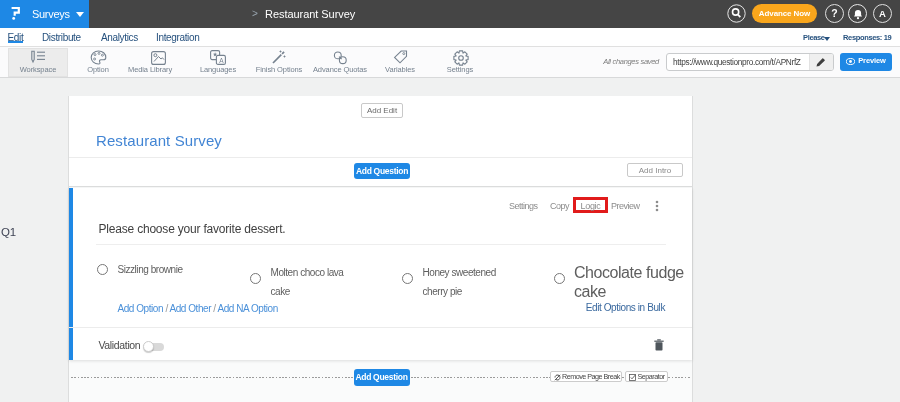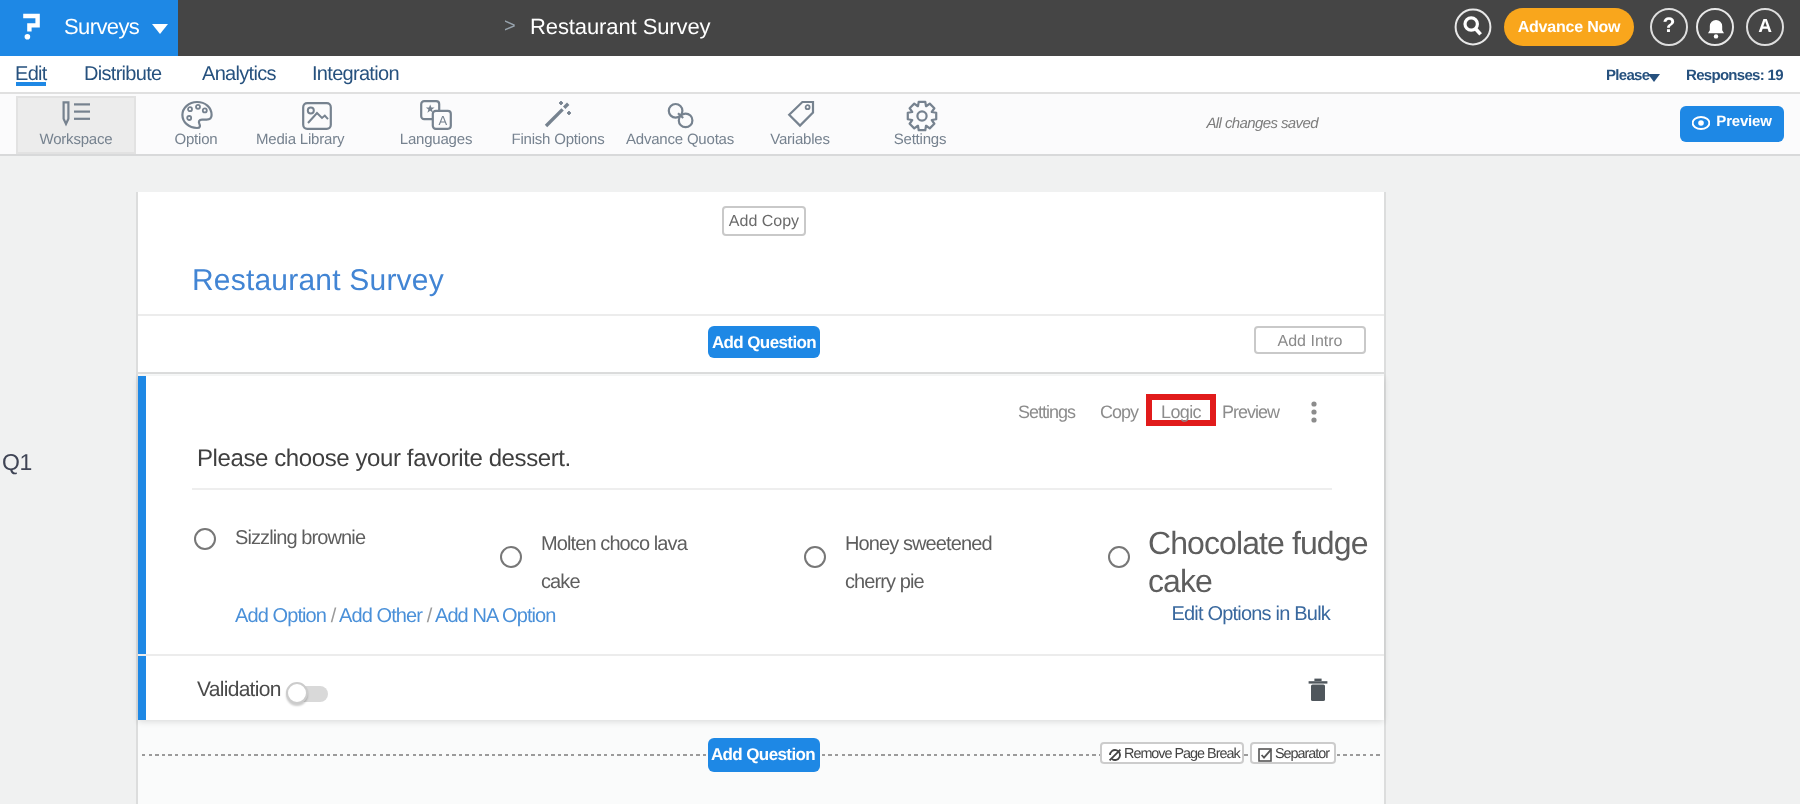--- a/index.html
+++ b/index.html
@@ -48,20 +48,27 @@
   <span class="abs" style="left:156px;top:4px;font-size:10px;letter-spacing:-0.35px;color:#26517e">Integration</span>
   <span class="abs" style="left:803px;top:4.5px;font-size:7.5px;letter-spacing:-0.35px;color:#26517e;font-weight:bold">Please</span>
   <span class="abs" style="left:823.5px;top:8.5px;width:0;height:0;border-left:3.5px solid transparent;border-right:3.5px solid transparent;border-top:4px solid #26517e"></span>
   <span class="abs" style="left:843px;top:4.5px;font-size:7.5px;letter-spacing:-0.35px;color:#26517e;font-weight:bold">Responses: 19</span>
 </div>
 
 <div class="abs" style="left:0;top:47px;width:900px;height:31px;background:#fbfbfc;border-bottom:1px solid #d8d9da">
   <div class="abs" style="left:8px;top:1px;width:60px;height:29px;background:#ececec;border:1px solid #e2e2e2"></div>
 
   <span class="abs" style="left:559px;top:10px;width:100px;font-size:7.5px;letter-spacing:-0.3px;font-style:italic;color:#7c7c7c;text-align:right;white-space:nowrap">All changes saved</span>
+  <div class="abs" style="left:666px;top:6px;width:167.5px;height:18px;border:1px solid #c9cbcd;border-radius:3px;background:#fff;overflow:hidden">
+    <span class="abs" style="left:6px;top:0;line-height:16px;font-size:8.3px;color:#3f3f3f;letter-spacing:-0.35px;white-space:nowrap">https://www.questionpro.com/t/APNrfZ</span>
+    <div class="abs" style="right:0;top:0;width:23.5px;height:16px;background:#efefef;border-left:1px solid #e2e2e2"></div>
+    <svg class="abs" style="right:8px;top:4px" width="9" height="9" viewBox="0 0 9 9">
+      <path d="M0.5 8.5 l0.6-2.6 L6.3 0.4 a0.6 0.6 0 0 1 0.9 0 l1.4 1.4 a0.6 0.6 0 0 1 0 0.9 L3.1 7.9 z" fill="#3f3f3f"></path>
+    </svg>
+  </div>
   <div class="abs btn-blue" style="left:840px;top:6px;width:52px;height:18px;background:#1e88e5;line-height:18px;font-size:7.5px;letter-spacing:-0.1px">
     <svg style="position:relative;top:1px;margin-right:3px" width="9" height="7" viewBox="0 0 9 7">
       <ellipse cx="4.5" cy="3.5" rx="4.2" ry="3" fill="none" stroke="#fff" stroke-width="1"></ellipse>
       <circle cx="4.5" cy="3.5" r="1.4" fill="#fff"></circle>
     </svg><span style="position:relative;top:-1px">Preview</span>
   </div>
 
   <div id="tabs"></div>
 </div>
 
@@ -130,21 +137,21 @@
   <g stroke="#76828f" fill="none">
     <circle cx="8" cy="8" r="2.3" stroke-width="1.1"></circle>
     <path d="M15.11 6.36 L15.11 9.64 L12.91 9.99 L12.88 10.07 L14.19 11.87 L11.87 14.19 L10.07 12.88 L9.99 12.91 L9.64 15.11 L6.36 15.11 L6.01 12.91 L5.93 12.88 L4.13 14.19 L1.81 11.87 L3.12 10.07 L3.09 9.99 L0.89 9.64 L0.89 6.36 L3.09 6.01 L3.12 5.93 L1.81 4.13 L4.13 1.81 L5.93 3.12 L6.01 3.09 L6.36 0.89 L9.64 0.89 L9.99 3.09 L10.07 3.12 L11.87 1.81 L14.19 4.13 L12.88 5.93 L12.91 6.01 Z" stroke-width="1.1" stroke-linejoin="round"></path>
   </g>
 </svg>
 <span class="abs" style="left:438px;top:65px;width:44px;text-align:center;font-size:7.5px;color:#76828f;letter-spacing:-0.1px">Settings</span>
 
 <div class="abs" style="left:68px;top:96px;width:625px;height:306px;background:#fafbfb;border-left:1px solid #dcdddd;border-right:1px solid #dcdddd">
 
   <div class="abs" style="left:0;top:0;width:623px;height:91px;background:#fff;border-bottom:1px solid #dcdddd">
-    <div class="abs btn-ghost" style="left:292px;top:7px;width:42px;height:15px;line-height:14px;font-size:8px;color:#6a6a6a">Add Copy</div>
+    <div class="abs btn-ghost" style="left:292px;top:7px;width:42px;height:15px;line-height:14px;font-size:8px;color:#6a6a6a">Add Edit</div>
     <span class="abs" style="left:27px;top:35.5px;font-size:15px;color:#4285d4;letter-spacing:0.1px">Restaurant Survey</span>
     <div class="abs" style="left:0;top:61px;width:623px;height:1px;background:#ececec"></div>
     <div class="abs btn-blue" style="left:285px;top:67px;width:56px;height:16px;line-height:16px;font-size:8.5px;letter-spacing:-0.3px;white-space:nowrap">Add Question</div>
     <div class="abs btn-ghost" style="left:558px;top:67px;width:56px;height:14px;line-height:13px;font-size:8px;color:#8a8a8a">Add Intro</div>
   </div>
 
   <div class="abs" style="left:0;top:91.5px;width:623px;height:172.5px;background:#fff;box-shadow:0 1px 3px rgba(0,0,0,0.12)">
     <div class="abs" style="left:0;top:0;width:3.5px;height:172.5px;background:#1e88e5"></div>
     <span class="abs" style="left:440px;top:13px;font-size:9px;color:#8c8c8c;letter-spacing:-0.5px">Settings</span>
     <span class="abs" style="left:481px;top:13px;font-size:9px;color:#8c8c8c;letter-spacing:-0.5px">Copy</span>

